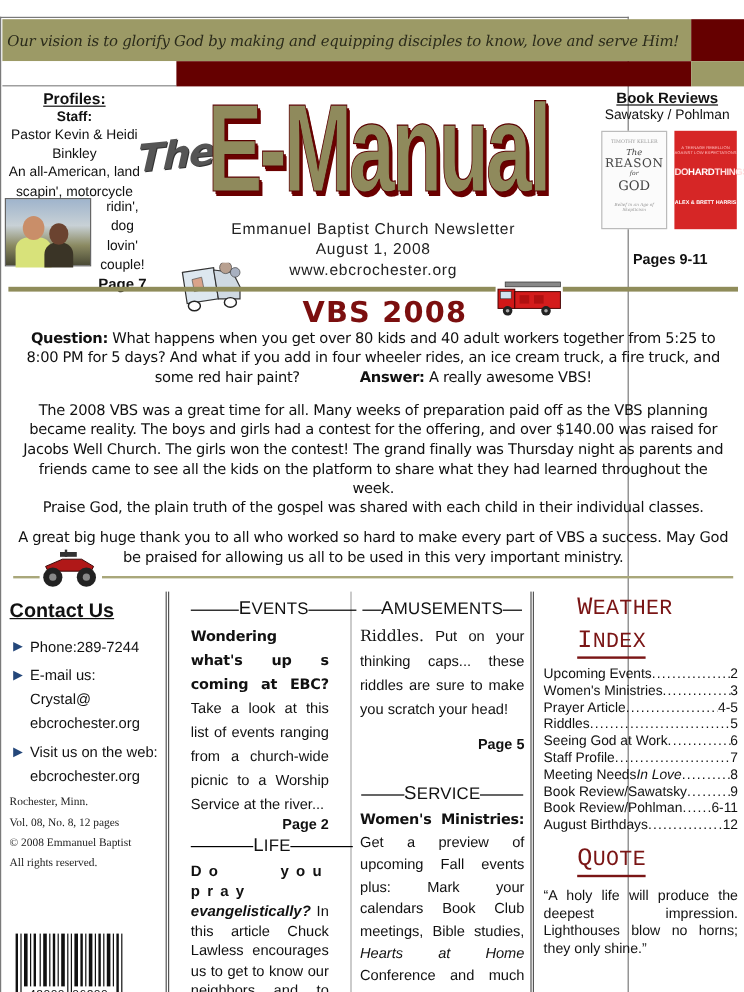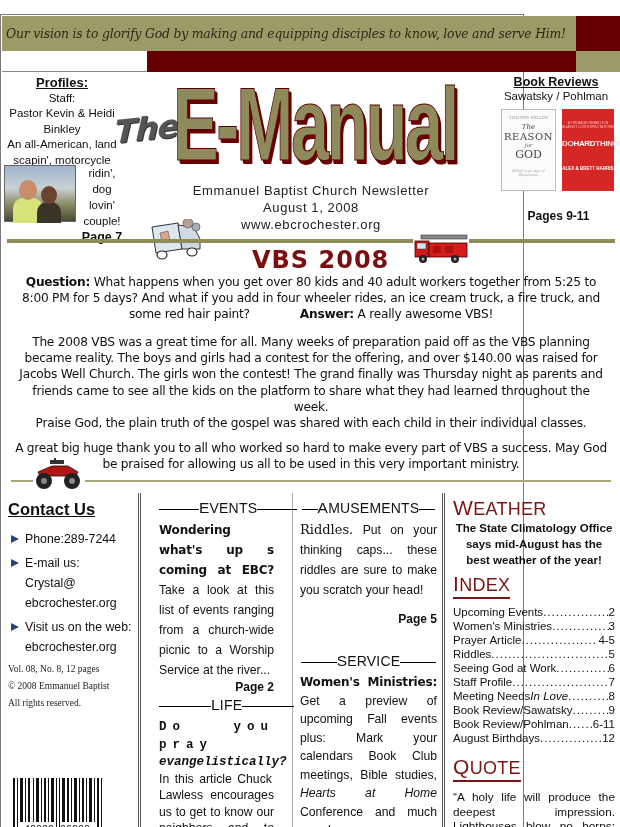--- a/index.html
+++ b/index.html
@@ -11,21 +11,21 @@
   .vision { position: absolute; left: 1px; top: 1px; width: 574px; height: 35px; background: #9c9a66; display: flex; align-items: center; padding-left: 4px; }
   .vision span { font-family: "DejaVu Serif", serif; font-style: italic; font-size: 12.4px; color: #2a2a1a; letter-spacing: -0.2px; white-space: nowrap; }
   .banner-red-r { position: absolute; left: 575px; top: 1px; width: 44px; height: 35px; background: #650000; }
   .banner-white { position: absolute; left: 1px; top: 36px; width: 145px; height: 21px; background: #fff; border-bottom: 1px solid #888; }
   .banner-red { position: absolute; left: 146px; top: 36px; width: 429px; height: 21px; background: #650000; }
   .banner-olive { position: absolute; left: 575px; top: 36px; width: 44px; height: 21px; background: #9c9a66; }
 
   
   .profiles { position: absolute; left: 2px; top: 60px; width: 118px; text-align: center; font-size: 11.5px; line-height: 15.5px; }
   .profiles .h { font-weight: bold; text-decoration: underline; font-size: 13px; }
-  .profiles .s { font-weight: normal; }
+  .profiles .s { font-weight: bold; }
   .photo { position: absolute; left: 3px; top: 150px; width: 72px; height: 57px; background: linear-gradient(180deg, #9fb4cc 0%, #c8d1d6 40%, #8b8a62 70%, #4a4a35 100%); border: 1px solid #666; }
   .photo .p1 { position: absolute; left: 14px; top: 14px; width: 18px; height: 20px; border-radius: 50%; background: #c98e69; }
   .photo .p1b { position: absolute; left: 8px; top: 32px; width: 30px; height: 25px; background: #d8e27a; border-radius: 10px 10px 0 0; }
   .photo .p2 { position: absolute; left: 36px; top: 20px; width: 16px; height: 18px; border-radius: 50%; background: #6b4330; }
   .photo .p2b { position: absolute; left: 32px; top: 36px; width: 24px; height: 21px; background: #3a3426; border-radius: 10px 10px 0 0; }
   .profile-rest { position: absolute; left: 80px; top: 150px; width: 42px; text-align: center; font-size: 11.5px; line-height: 16px; }
   .profile-page { font-weight: bold; font-size: 12.5px; }
 
   
   .the { position: absolute; left: 114px; top: 95px; font-family: "DejaVu Sans", sans-serif; font-weight: bold; font-style: italic; font-size: 32px; color: #555; transform: skewX(-8deg) rotate(-6deg); letter-spacing: -1px; text-shadow: 1px 1px 0 #333; }
@@ -73,25 +73,25 @@
   .contact-list { list-style: none; margin: 10px 0 0 8px; font-size: 12.3px; line-height: 20px; }
   .contact-list li { margin-bottom: 4px; padding-left: 14px; position: relative; }
   .contact-list .tri { position: absolute; left: 0; top: 6px; width: 0; height: 0; border-top: 4.5px solid transparent; border-bottom: 4.5px solid transparent; border-left: 8px solid #24477a; }
   .imprint { margin: 2px 0 0 5px; font-family: "Liberation Serif", serif; font-size: 9.5px; line-height: 17px; color: #222; }
 
   .sec-h { text-align: center; font-size: 14px; letter-spacing: 0.2px; margin-top: 6px; white-space: nowrap; }
   .sec-h .cap { font-size: 15.5px; }
   .sec-h .dash { display: inline-block; width: 40px; height: 1px; background: #000; vertical-align: middle; }
   .col-text { text-align: justify; font-size: 12.2px; line-height: 20px; margin-top: 3px; }
   .lead-b { font-family: "DejaVu Sans", sans-serif; font-weight: bold; font-size: 12px; letter-spacing: -0.2px; }
-  .lead-serif { font-family: Liberation Mono, monospace; font-weight: bold; font-size: 12.5px; }
+  .lead-serif { font-family: Liberation Sans, sans-serif; font-weight: bold; font-size: 12.5px; }
   .riddles { font-family: "DejaVu Serif", serif; font-size: 13px; }
   .page-ref { text-align: right; font-weight: bold; font-size: 12px; }
 
-  .side-h { font-family: Liberation Sans, sans-serif; color: #7a1515; font-size: 18px; margin-top: 3px; letter-spacing: 0.3px; }
+  .side-h { font-family: Liberation Mono, monospace; color: #7a1515; font-size: 18px; margin-top: 3px; letter-spacing: 0.3px; margin-left: 28px; }
   .side-h .cap { font-size: 21px; }
   .side-h.ul { display: inline-block; border-bottom: 2px solid #7a1515; padding-bottom: 1px; }
   .weather-text { text-align: center; font-weight: bold; font-size: 11.5px; line-height: 16px; }
   .index-list { list-style: none; font-size: 11.5px; line-height: 14px; margin-top: 6px; }
   .index-list li { display: flex; white-space: nowrap; overflow: hidden; }
   .index-list .lbl { flex: 0 0 auto; }
   .index-list .dots { flex: 1 1 auto; overflow: hidden; letter-spacing: 1px; }
   .index-list .dots::after { content: "......................................................"; }
   .index-list .pg { flex: 0 0 auto; }
   .quote-text { text-align: justify; font-size: 11.8px; line-height: 14.6px; margin-top: 8px; }
@@ -200,20 +200,21 @@
   <div class="olive-rule thin" style="left:84px; top:465px; width:526px;"></div>
 
   <div class="col col-contact">
     <div class="contact-h">Contact Us</div>
     <ul class="contact-list">
       <li><span class="tri"></span><span>Phone:289-7244</span></li>
       <li><span class="tri"></span><span>E-mail us:</span><br><span>Crystal@</span><br><span>ebcrochester.org</span></li>
       <li><span class="tri"></span><span>Visit us on the web:</span><br><span>ebcrochester.org</span></li>
     </ul>
     <div class="imprint">
+      <div>Rochester, Minn.</div>
       <div>Vol. 08, No. 8, 12 pages</div>
       <div>© 2008 Emmanuel Baptist</div>
       <div>All rights reserved.</div>
     </div>
     <svg width="100" height="58" viewBox="0 0 100 58" style="position:absolute; left:8px; top:283px;">
       <g fill="#111">
         <rect x="2" y="2" width="2" height="50"></rect>
           <rect x="6" y="2" width="1" height="50"></rect>
           <rect x="9" y="2" width="3" height="44"></rect>
         <rect x="14" y="2" width="1" height="44"></rect>
@@ -255,21 +256,20 @@
     <div class="sec-h"><span class="dash" style="width:16px"></span><span class="cap">A</span><span>MUSEMENTS</span><span class="dash" style="width:16px"></span></div>
     <div class="col-text"><span class="riddles">Riddles.</span><span> Put on your thinking caps... these riddles are sure to make you scratch your head!</span></div>
     <div class="page-ref" style="margin-top:12px;">Page 5</div>
     <div class="sec-h" style="margin-top:26px;"><span class="dash" style="width:36px"></span><span class="cap">S</span><span>ERVICE</span><span class="dash" style="width:36px"></span></div>
     <div class="col-text" style="line-height:18.5px;"><span class="lead-b">Women's Ministries:</span><span> Get a preview of upcoming Fall events plus: Mark your calendars Book Club meetings, Bible studies, </span><i>Hearts at Home</i><span> Conference and much more!</span></div>
     <div class="page-ref">Page 3</div>
   </div>
 
   <div class="col col-side">
     <div class="side-h"><span class="cap">W</span><span>EATHER</span></div>
-    <div class="weather-text">The State Climatology Office says mid-August has the best weather of the year!</div>
     <div class="side-h ul" style="margin-top:4px;"><span class="cap">I</span><span>NDEX</span></div>
     <ul class="index-list">
       <li>
           <span class="lbl">Upcoming Events</span>
           <span class="dots"></span>
           <span class="pg">2</span>
         </li>
       <li>
           <span class="lbl">Women's Ministries</span>
           <span class="dots"></span>

